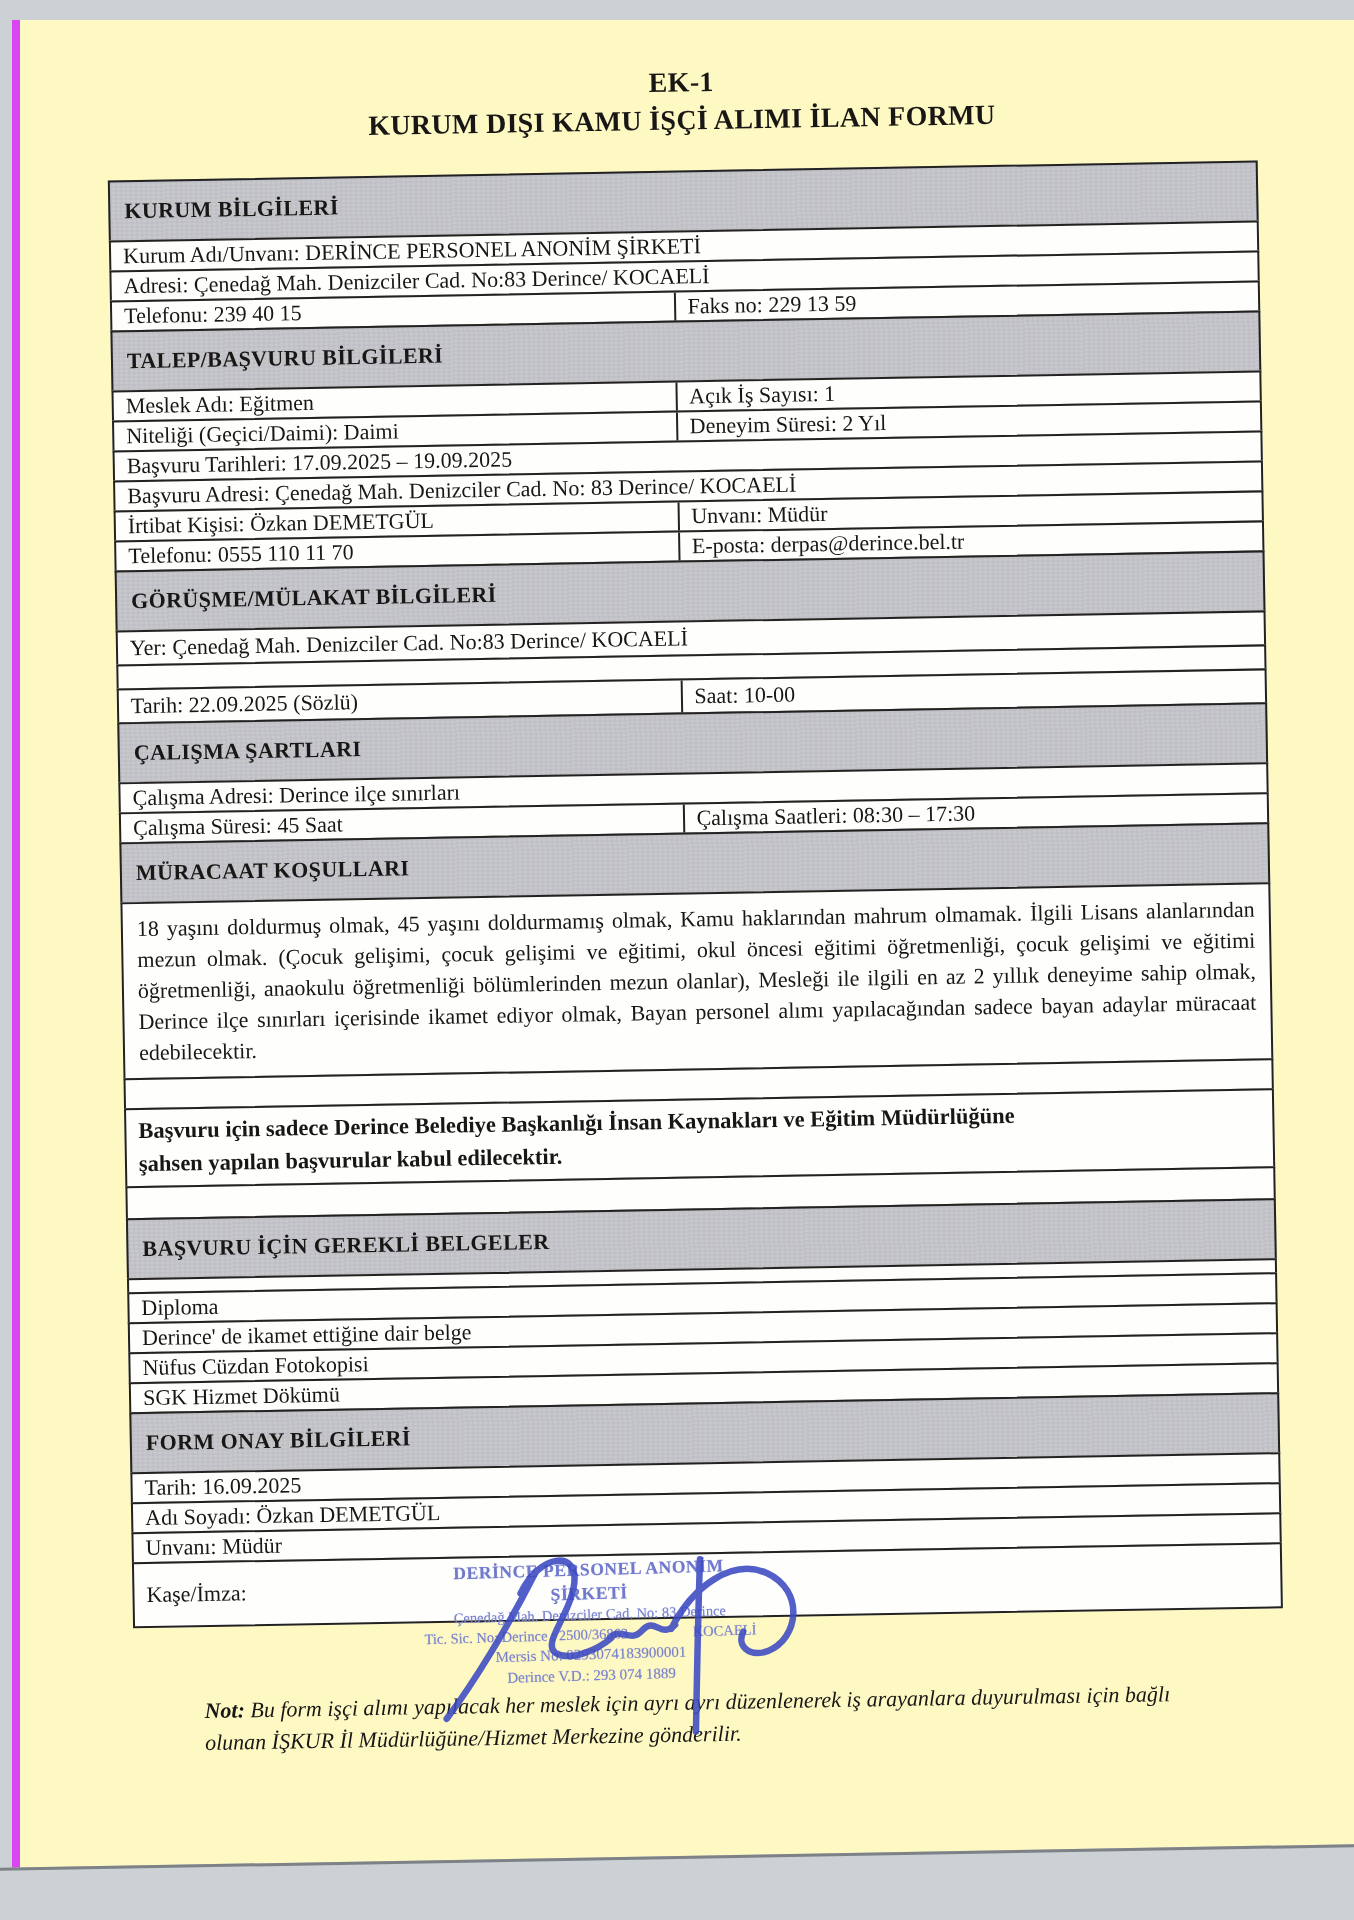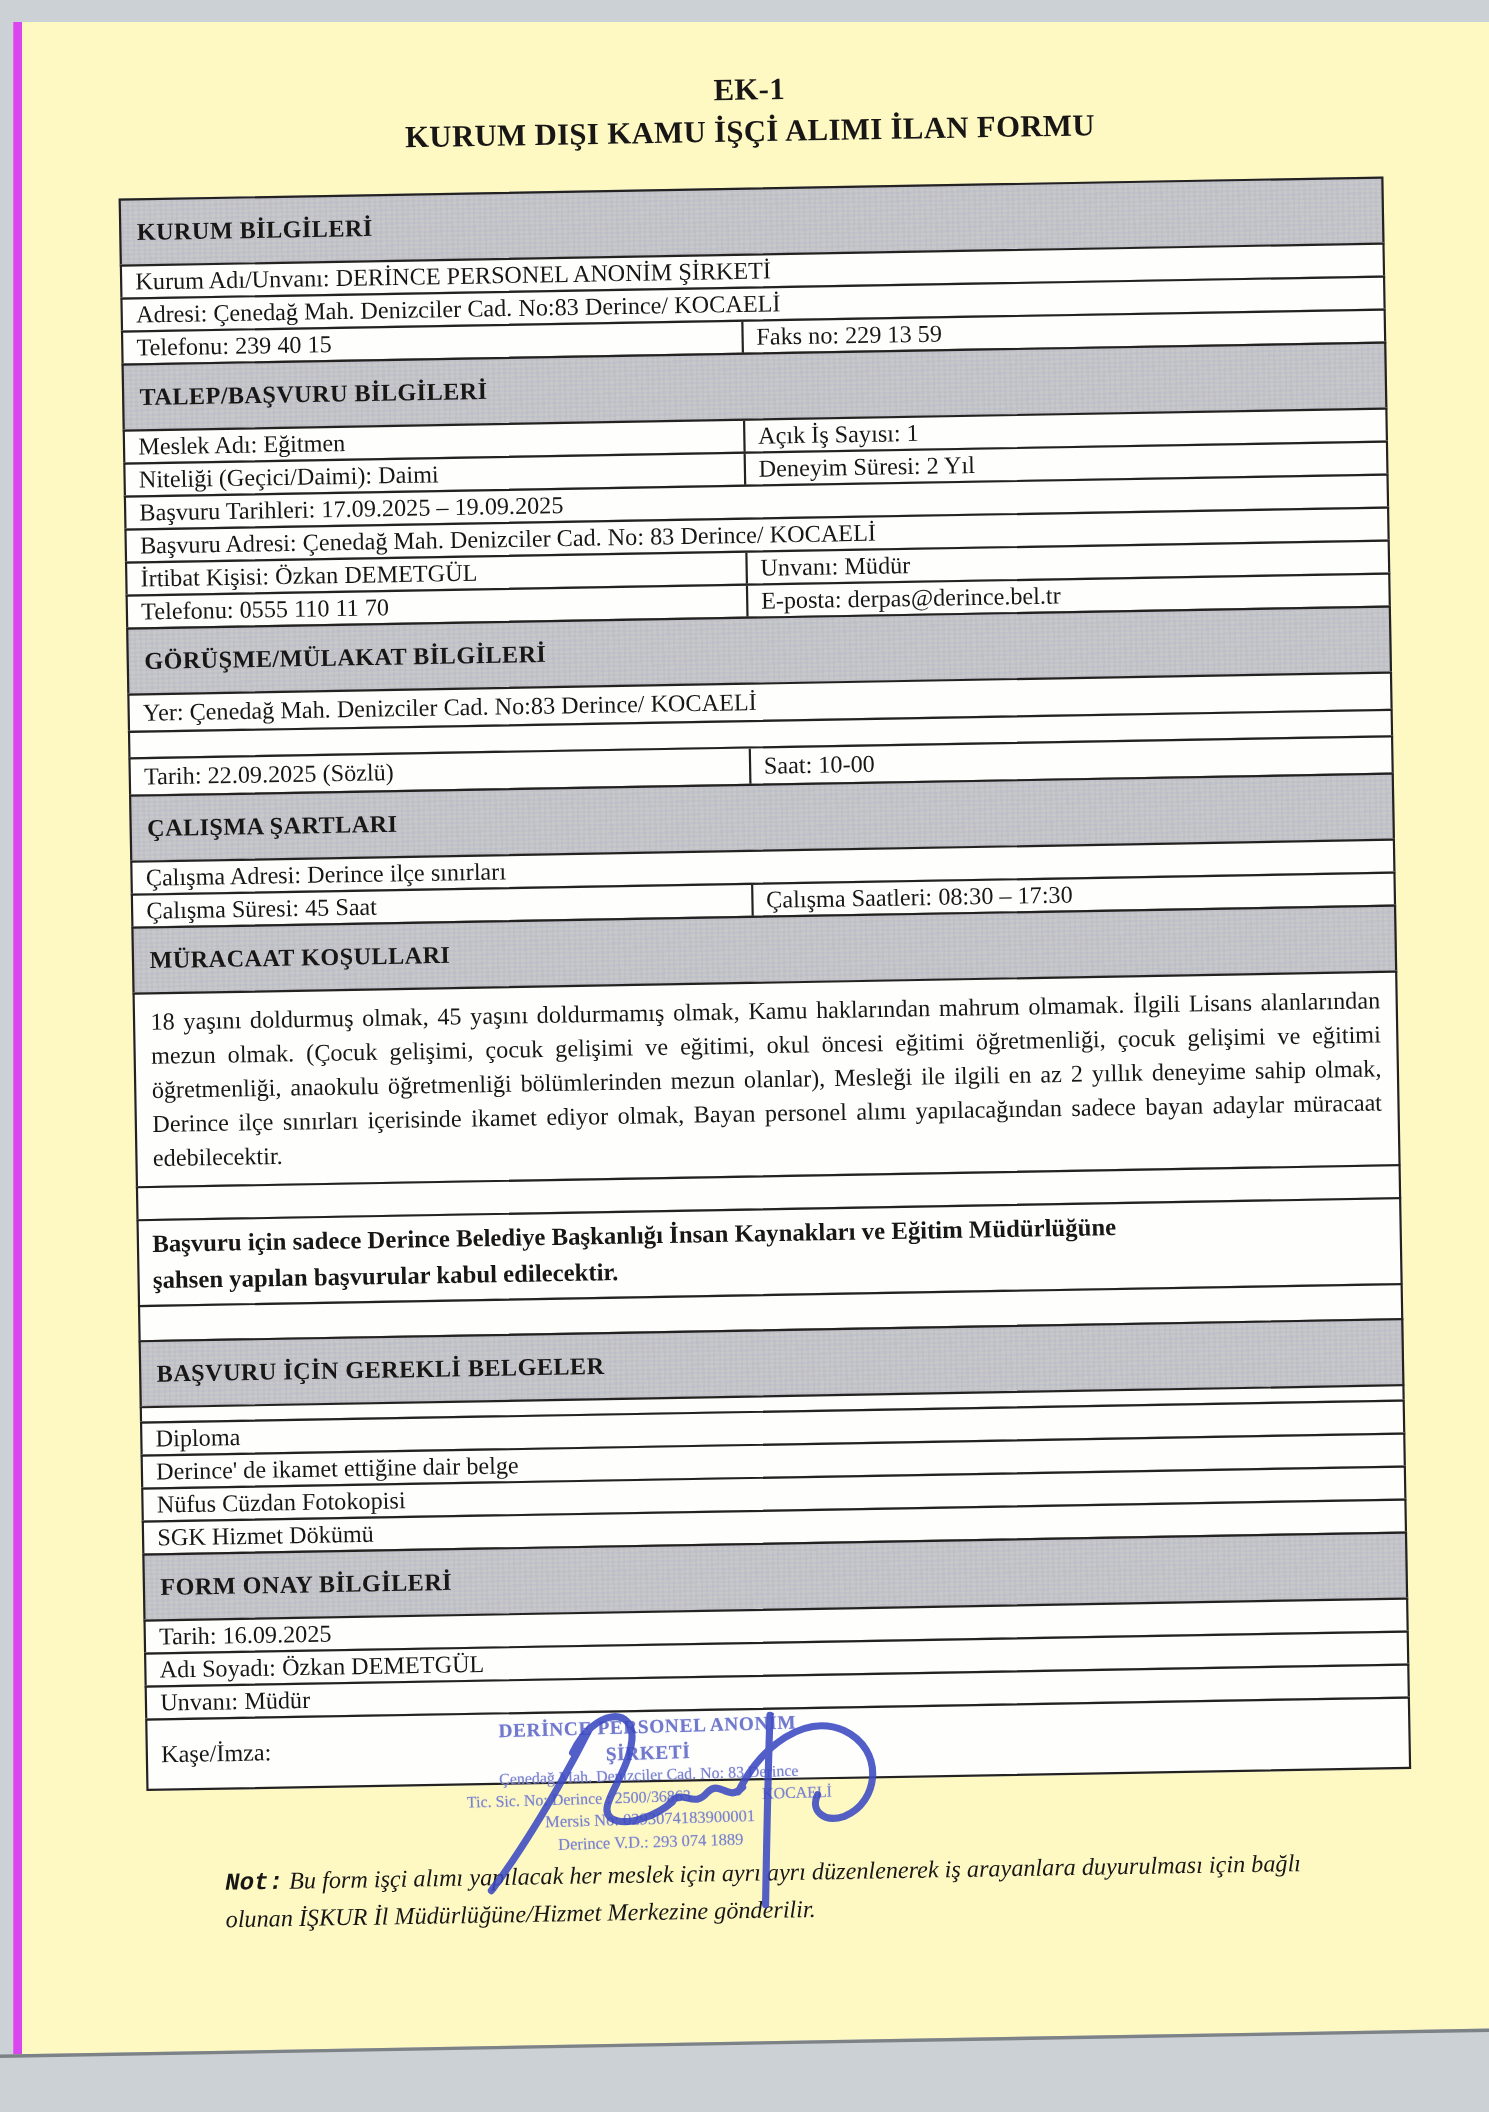--- a/index.html
+++ b/index.html
@@ -67,21 +67,21 @@
     display:block;
     padding:4px 14px 6px 12px;
     font-weight:bold;font-size:22.5px;line-height:33px;
   }
   .kase-row{align-items:flex-start;}
   .kase-row .cell{padding-top:18px;}
   .footnote{
     position:absolute;left:155px;top:1678px;width:1040px;
     font-style:italic;font-size:22px;line-height:32px;
   }
-  .footnote b{font-style:italic;font-family:Liberation Mono, monospace;}
+  .footnote b{font-style:italic;}
   .stamp{
     position:absolute;left:372px;top:1548px;width:340px;
     text-align:center;
     color:#7b83cf;
     transform:rotate(-0.7deg);
     text-shadow:0 0 1px rgba(123,131,207,.55);
     line-height:1.35;
     z-index:3;
   }
   .stamp .s1{font-weight:bold;font-size:17.5px;letter-spacing:.6px;color:#7079cc;}

